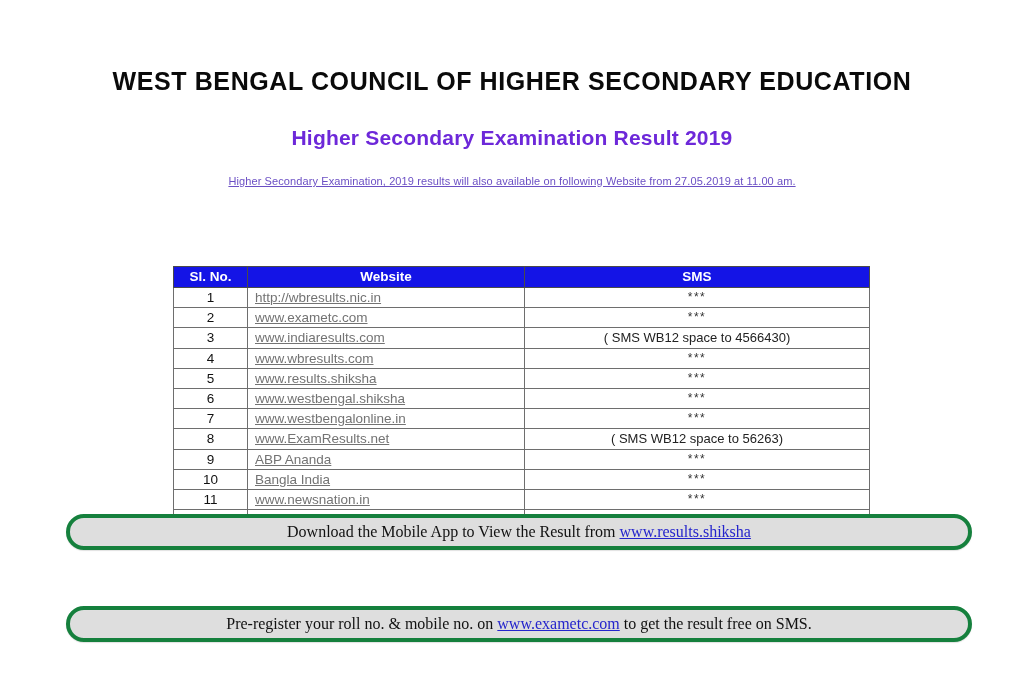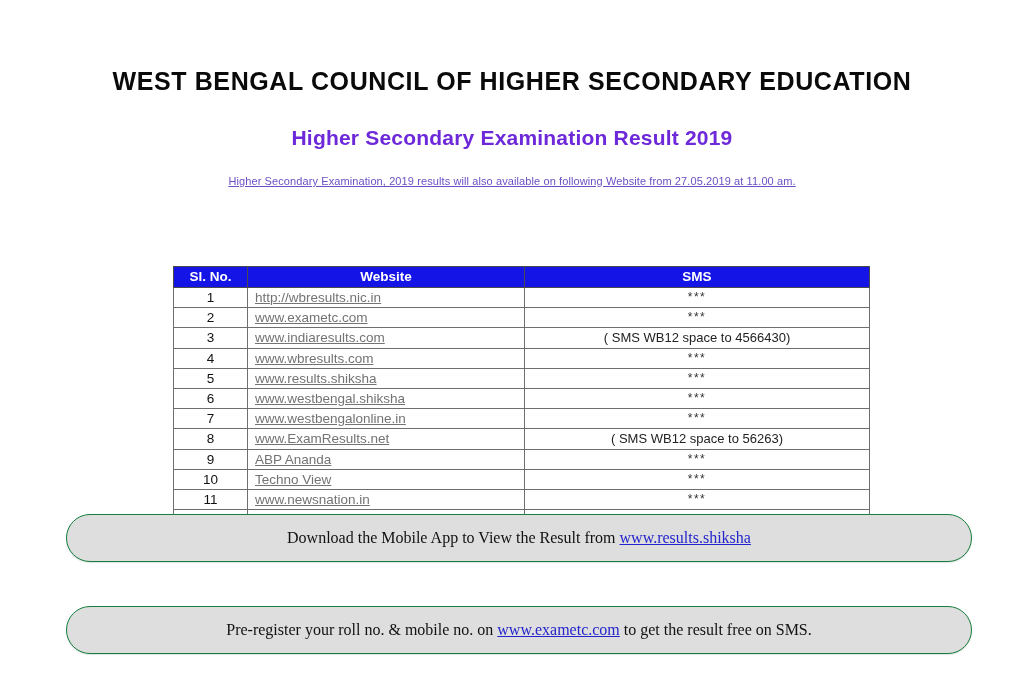--- a/index.html
+++ b/index.html
@@ -123,23 +123,23 @@
     text-decoration: underline;
     font-size: 13.5px;
     cursor: pointer;
   }
 
   
   .pill {
     position: absolute;
     left: 66px;
     width: 906px;
-    height: 48px;
+    height: 36px;
     background: #dedede;
-    border: 1px solid #15803d;
+    border: 4px solid #15803d;
     border-radius: 24px;
     box-sizing: border-box;
     display: flex;
     align-items: center;
     justify-content: center;
     font-family: "Liberation Serif", serif;
     font-size: 16px;
     color: #111;
     box-shadow: 0 1px 1px rgba(0,0,0,0.12);
     cursor: pointer;
@@ -219,21 +219,21 @@
           <td class="cell-site"><span class="site-link">www.ExamResults.net</span></td>
           <td class="cell-sms">( SMS WB12 space to 56263)</td>
         </tr>
         <tr>
           <td class="cell-sl">9</td>
           <td class="cell-site"><span class="site-link">ABP Ananda</span></td>
           <td class="cell-sms stars">***</td>
         </tr>
         <tr>
           <td class="cell-sl">10</td>
-          <td class="cell-site"><span class="site-link">Techno View</span></td>
+          <td class="cell-site"><span class="site-link">Bangla India</span></td>
           <td class="cell-sms stars">***</td>
         </tr>
         <tr>
           <td class="cell-sl">11</td>
           <td class="cell-site"><span class="site-link">www.newsnation.in</span></td>
           <td class="cell-sms stars">***</td>
         </tr>
         <tr>
           <td class="cell-sl">12</td>
           <td class="cell-site"><span class="site-link">www.news18 Techno.com</span></td>

